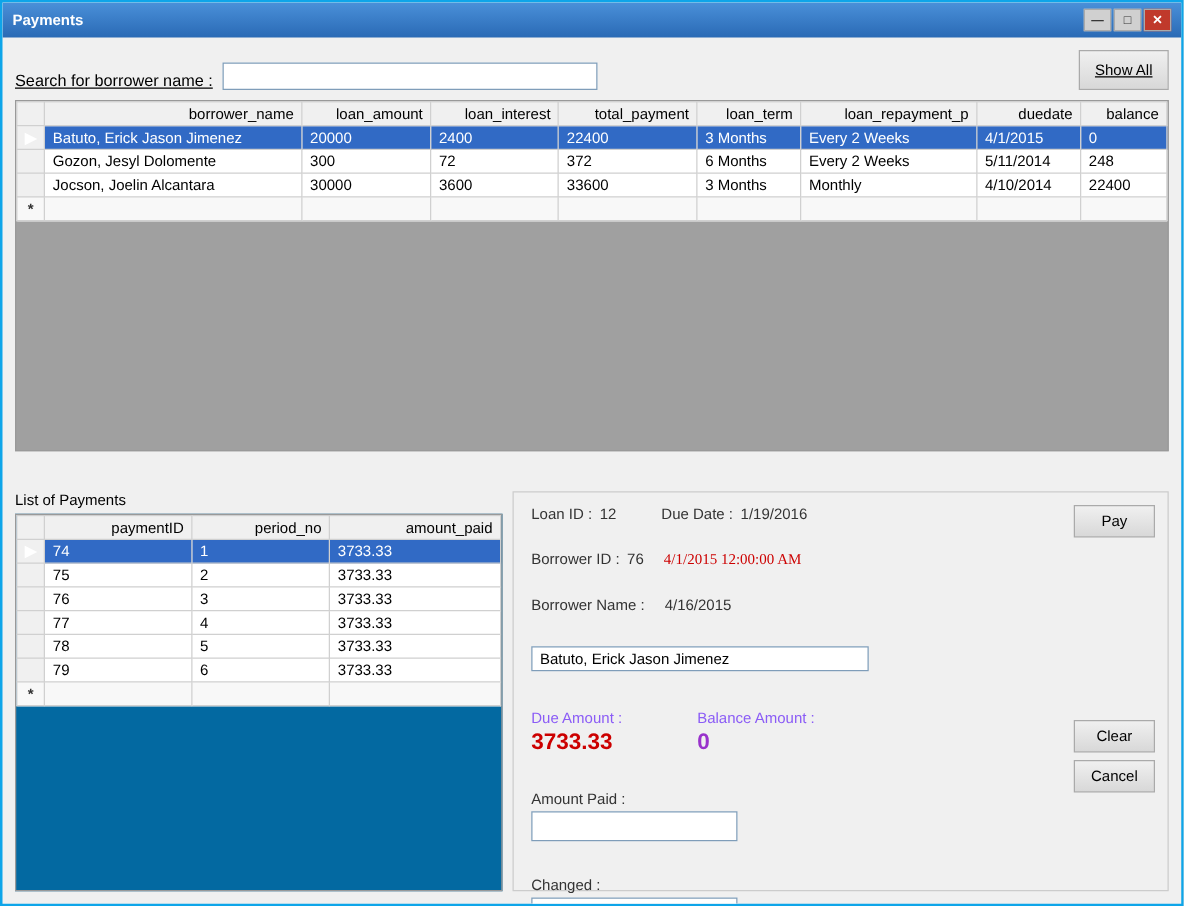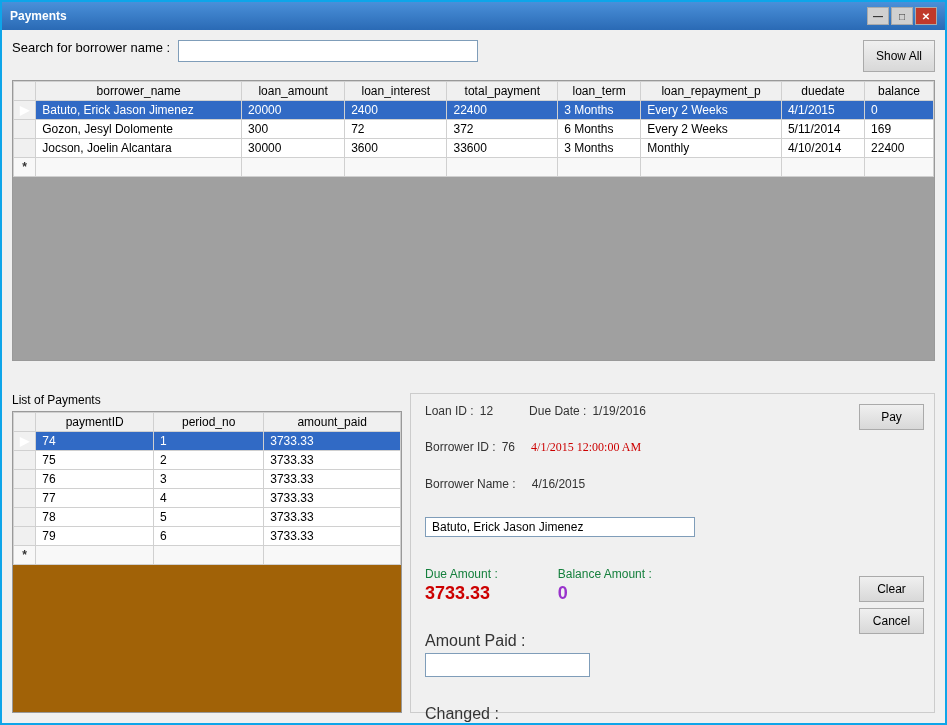--- a/index.html
+++ b/index.html
@@ -58,22 +58,23 @@
       display: flex;
       flex-direction: column;
       padding: 10px;
       gap: 8px;
       overflow: hidden;
     }
 
     
     .search-area {
       display: flex;
-      align-items: flex-start;
+      align-items: flex-end;
       gap: 8px;
+      text-decoration: underline;
     }
 
     .search-label {
       font-size: 13px;
       white-space: nowrap;
     }
 
     .search-input {
       width: 300px;
       height: 22px;
@@ -105,21 +106,21 @@
     table {
       width: 100%;
       border-collapse: collapse;
       background: white;
     }
 
     table th {
       background: #f0f0f0;
       border: 1px solid #d0d0d0;
       padding: 2px 6px;
-      text-align: center;
+      text-align: right;
       font-weight: normal;
       color: #000;
       white-space: nowrap;
     }
 
     table td {
       border: 1px solid #d0d0d0;
       padding: 2px 6px;
       white-space: nowrap;
       background: white;
@@ -159,21 +160,21 @@
       flex-shrink: 0;
     }
 
     .payments-list-title {
       font-size: 12px;
       margin-bottom: 4px;
     }
 
     .payments-list-table-container {
       border: 1px solid #999;
-      background: #a16207;
+      background: #0369a1;
       flex: 1;
       overflow: auto;
     }
 
     
     .right-panel {
       flex: 1;
       border: 1px solid #ccc;
       background: #f0f0f0;
       padding: 10px 14px;
@@ -204,26 +205,26 @@
       margin-top: 4px;
     }
 
     .amounts-row {
       display: flex;
       gap: 60px;
       margin-top: 8px;
     }
 
     .amount-block { display: flex; flex-direction: column; gap: 2px; }
-    .amount-label { font-size: 12px; color: #15803d; }
+    .amount-label { font-size: 12px; color: #8b5cf6; }
     .amount-value-red { font-size: 18px; font-weight: bold; color: #cc0000; }
     .amount-value-purple { font-size: 18px; font-weight: bold; color: #9932cc; }
 
     .field-block { display: flex; flex-direction: column; gap: 3px; margin-top: 6px; }
-    .field-label { font-size: 16px; color: #333; }
+    .field-label { font-size: 12px; color: #333; }
     .field-input {
       width: 165px;
       height: 24px;
       border: 1px solid #7f9db9;
       background: white;
       padding: 2px 4px;
     }
 
     .side-buttons {
       position: absolute;
@@ -300,21 +301,21 @@
             </tr>
             <tr>
               <td class="row-indicator"></td>
               <td>Gozon, Jesyl Dolomente</td>
               <td>300</td>
               <td>72</td>
               <td>372</td>
               <td>6 Months</td>
               <td>Every 2 Weeks</td>
               <td>5/11/2014</td>
-              <td>169</td>
+              <td>248</td>
             </tr>
             <tr>
               <td class="row-indicator"></td>
               <td>Jocson, Joelin Alcantara</td>
               <td>30000</td>
               <td>3600</td>
               <td>33600</td>
               <td>3 Months</td>
               <td>Monthly</td>
               <td>4/10/2014</td>

